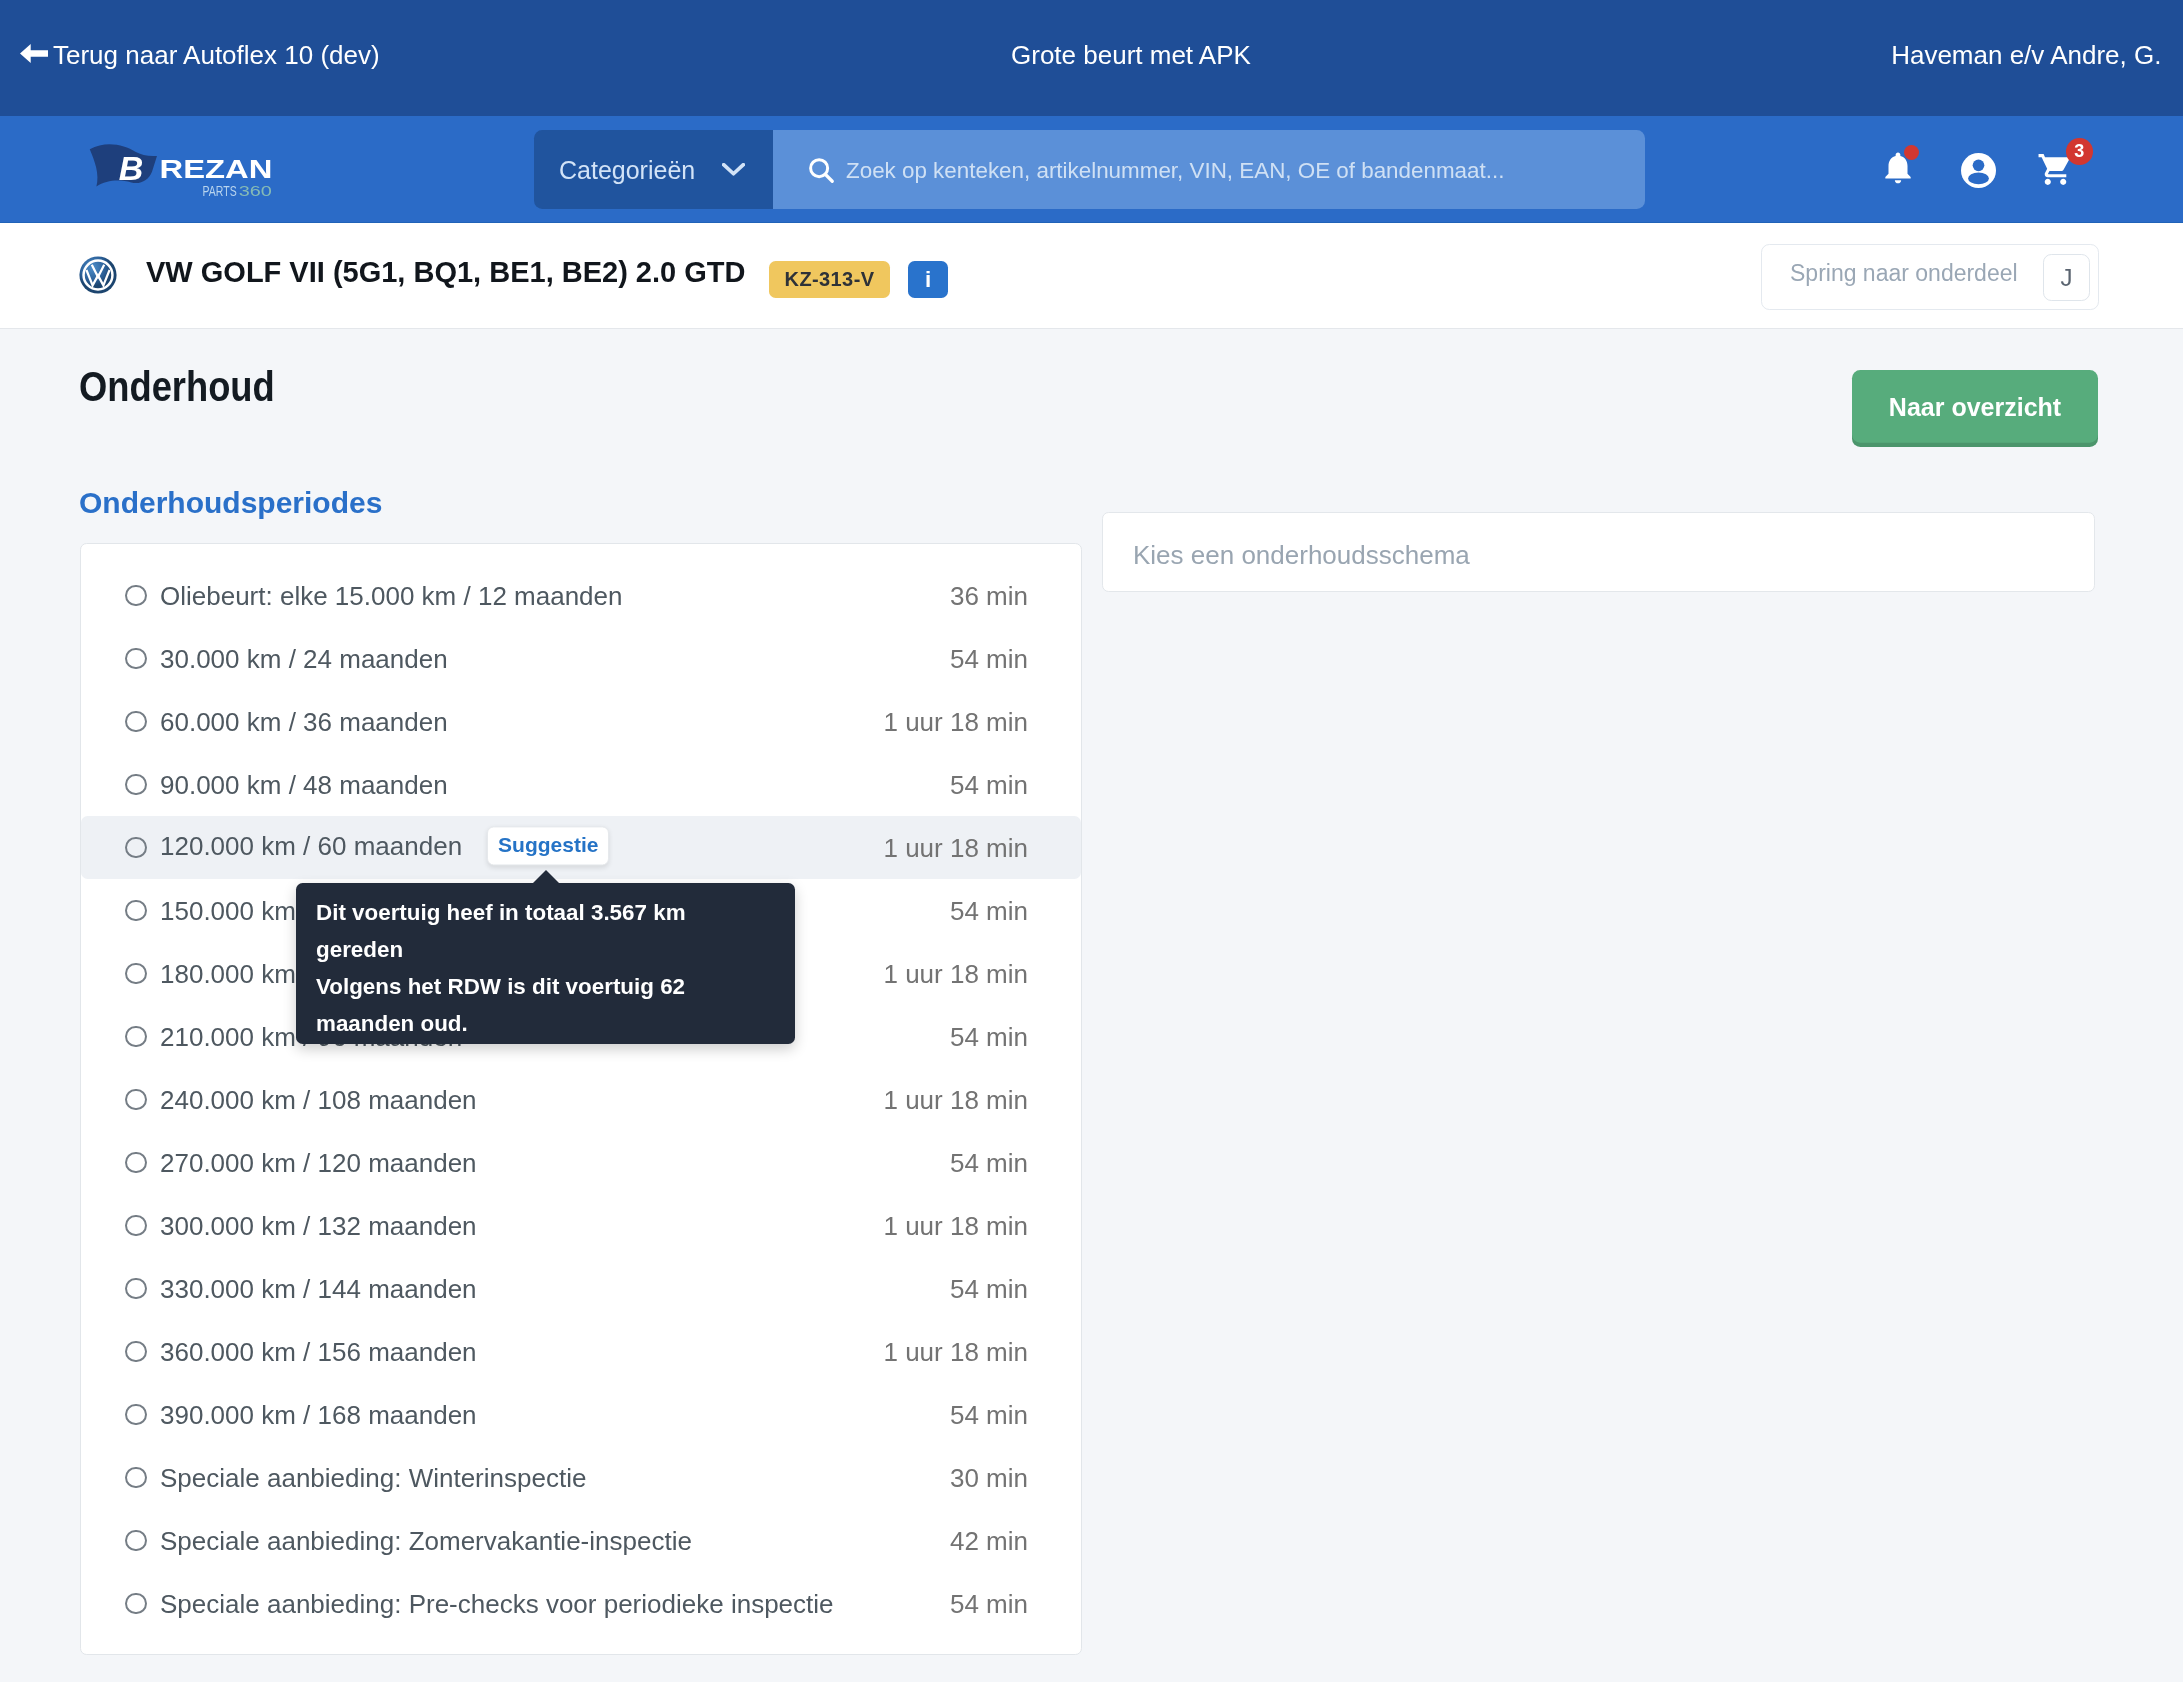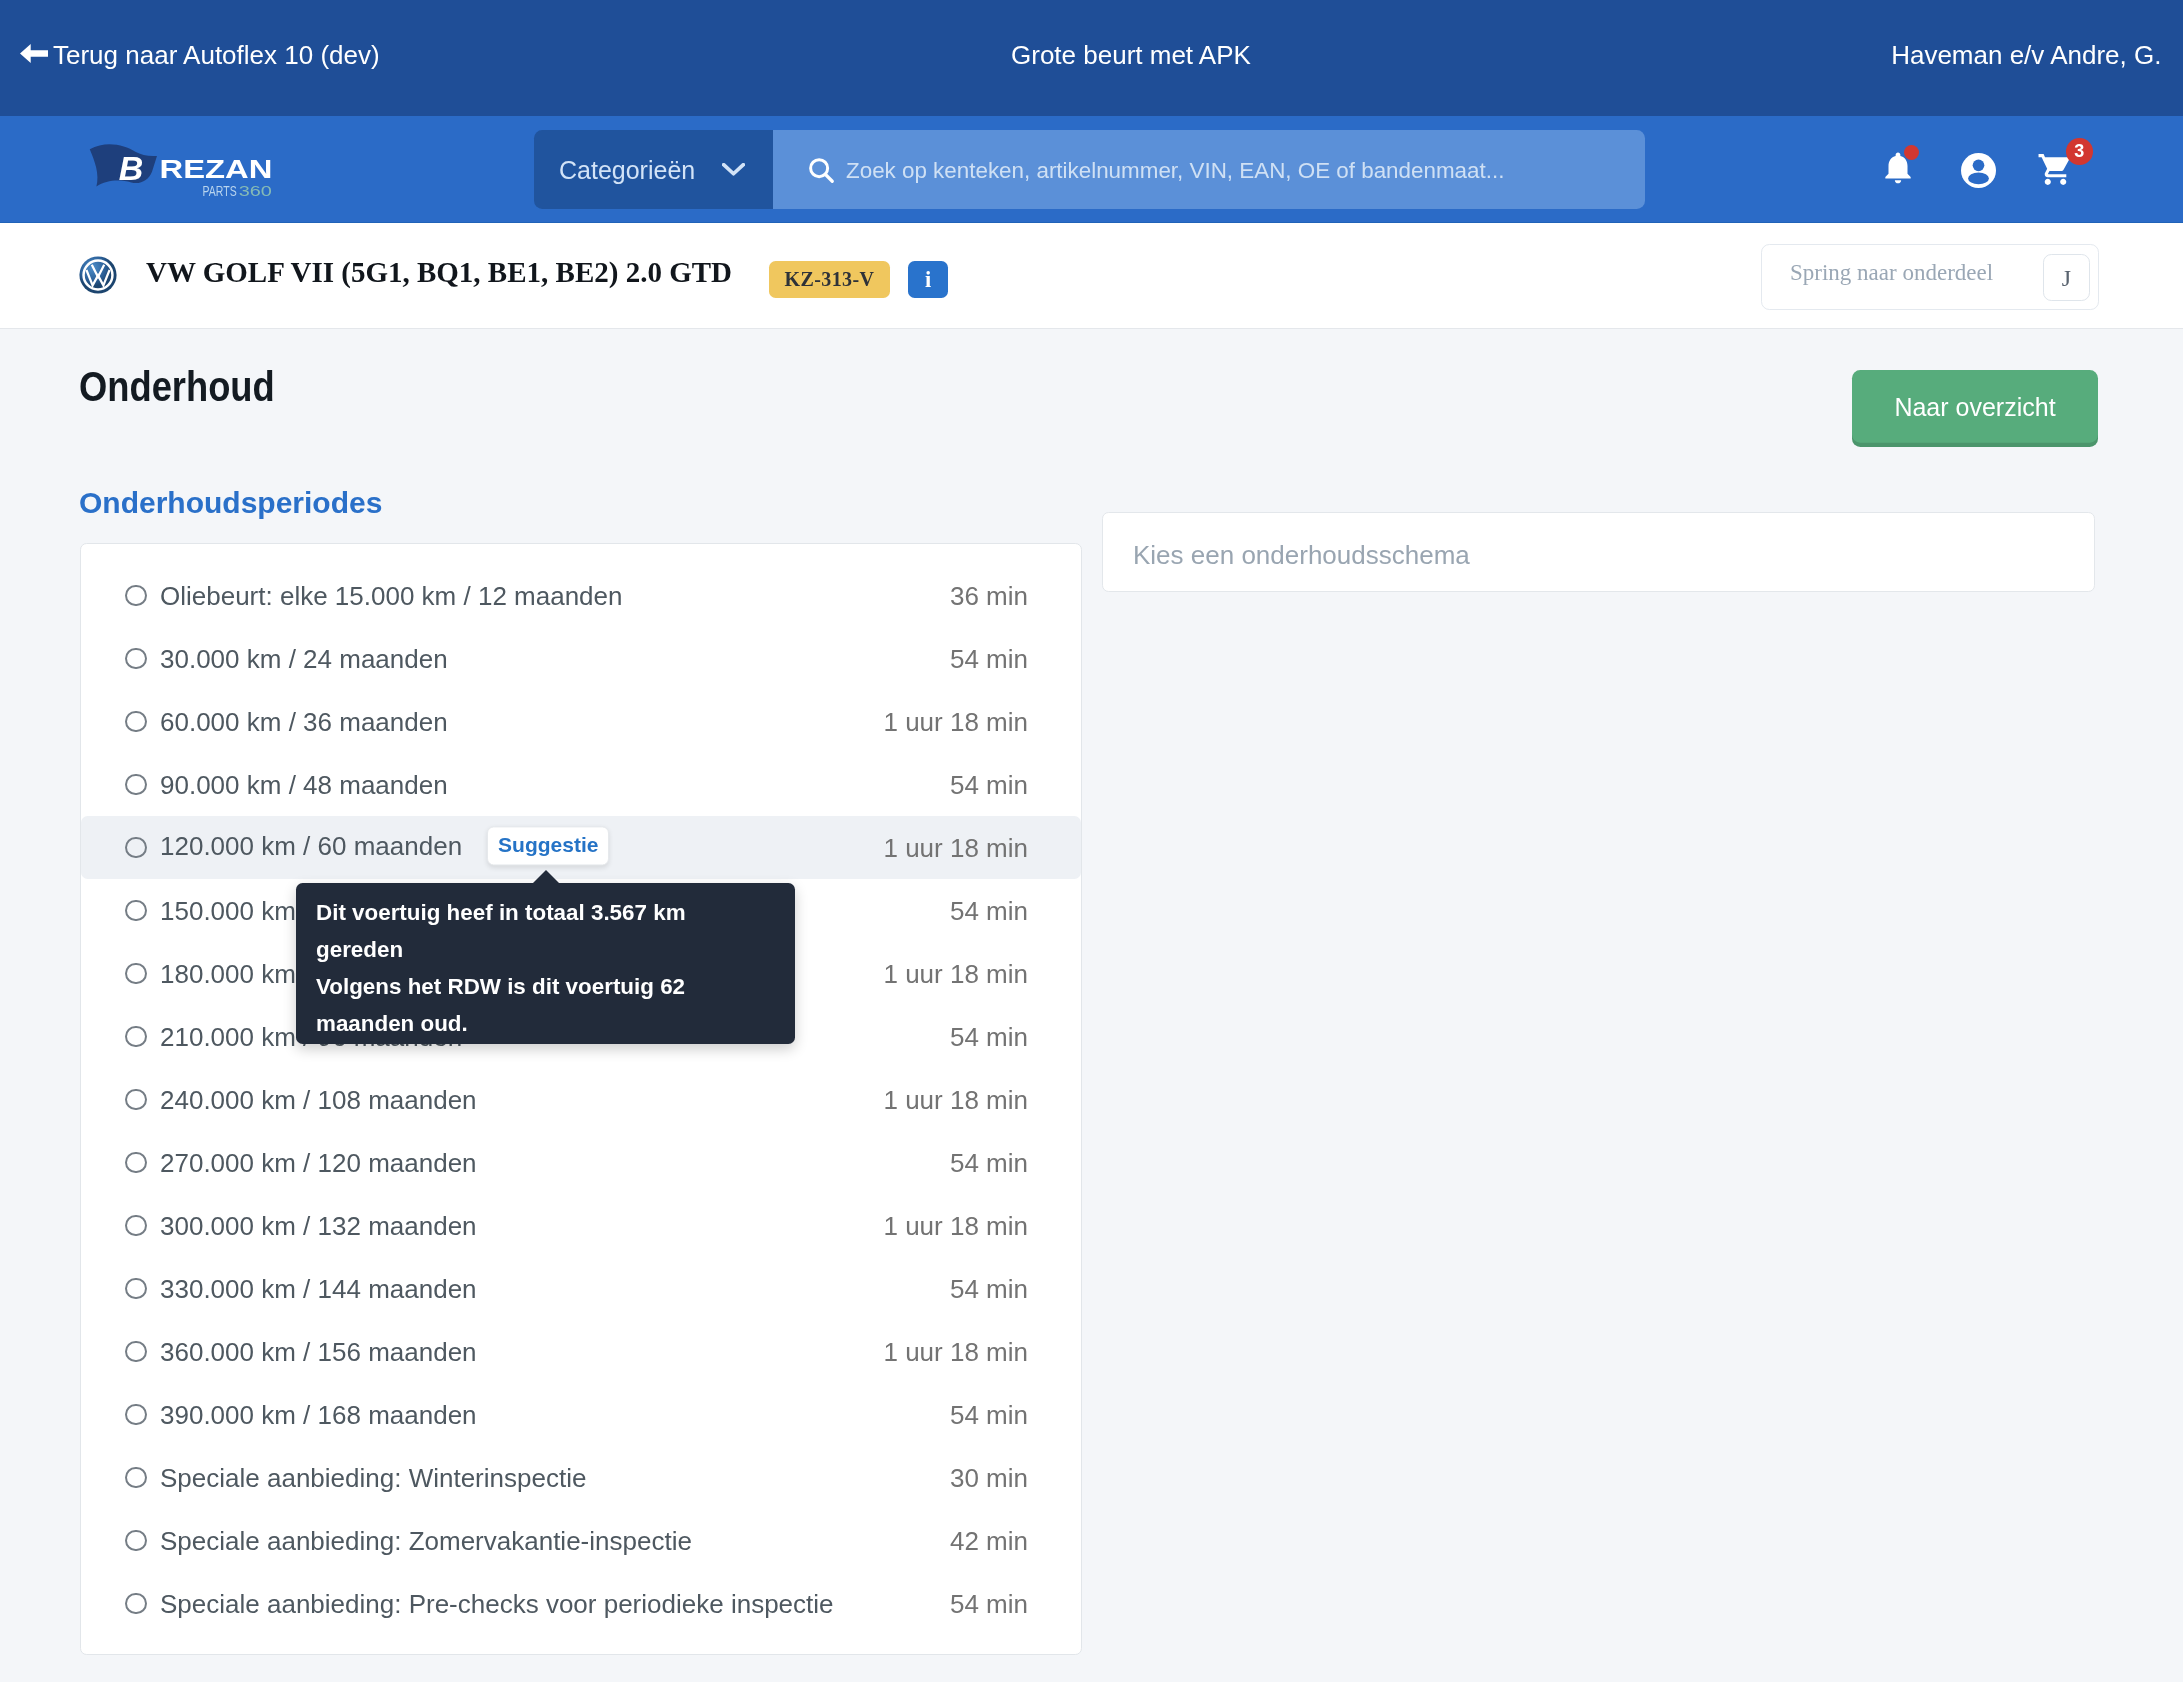--- a/index.html
+++ b/index.html
@@ -24,32 +24,32 @@
   .icon-bell { position:absolute; left:1879px; top:30px; }
   .icon-user { position:absolute; left:1961px; top:37px; }
   .icon-cart { position:absolute; left:2037px; top:35px; }
   .bell-dot { position:absolute; left:1904px; top:29px; width:15px; height:15px; border-radius:50%; background:#D23730; }
   .cart-badge { position:absolute; left:2066px; top:22.4px; width:26.6px; height:26.6px; border-radius:50%; background:#D23730; color:#fff; font-size:18px; font-weight:700; text-align:center; line-height:26.6px; }
 
   
   .logo { position:absolute; left:83px; top:15px; width:216px; height:83px; }
 
   
-  .vbar { position:absolute; left:0; top:223px; width:2183px; height:106px; background:#fff; border-bottom:1.7px solid #E4E7EB;font-family:Liberation Serif, serif; }
+  .vbar { position:absolute; left:0; top:223px; width:2183px; height:106px; background:#fff; border-bottom:1.7px solid #E4E7EB; }
   .vlogo { position:absolute; left:79px; top:33px; }
   .vtitle { position:absolute; left:146px; top:32px; font-size:29px; line-height:35px; font-weight:700; color:#11161C; white-space:nowrap; }
   .kbadge { position:absolute; left:769px; top:38px; width:121px; height:37px; background:#F0C75E; border-radius:6.6px; color:#2E3238; font-size:20px; font-weight:700; text-align:center; line-height:37px; letter-spacing:0.4px; }
   .ibtn { position:absolute; left:908px; top:38px; width:40px; height:37px; background:#2973CC; border-radius:6.6px; color:#fff; font-size:22.4px; font-weight:700; text-align:center; line-height:37px; }
   .springbox { position:absolute; left:1761px; top:21px; width:338px; height:66px; background:#fff; border:1.7px solid #E4E9EF; border-radius:8.3px; }
   .springbox .ph { position:absolute; left:28px; top:15px; font-size:23px; color:#9AA7B5; }
   .jkey { position:absolute; left:281px; top:9px; width:47px; height:47px; border:1.7px solid #DFE5EB; border-radius:8.3px; color:#5A6470; font-size:24px; text-align:center; line-height:46px; }
 
   
   .h1 { position:absolute; left:79px; top:365px; font-size:42px; line-height:43px; font-weight:700; color:#141B22; transform:scaleX(0.865); transform-origin:left center; white-space:nowrap; }
-  .greenbtn { position:absolute; left:1852px; top:370px; width:246px; height:77px; background:#57AC7C; border-radius:8.3px; box-shadow:inset 0 -4.2px 0 rgba(0,0,0,0.13); color:#fff; font-size:25px; font-weight:400; text-align:center; line-height:75px; }
+  .greenbtn { position:absolute; left:1852px; top:370px; width:246px; height:77px; background:#57AC7C; border-radius:8.3px; box-shadow:inset 0 -4.2px 0 rgba(0,0,0,0.13); color:#fff; font-size:25px; font-weight:700; text-align:center; line-height:75px; }
   .h2 { position:absolute; left:79px; top:486px; font-size:30px; font-weight:700; color:#2A70C9; }
 
   .card { position:absolute; left:80px; top:543px; width:1002px; height:1112px; background:#fff; border:0.8px solid #E2E6EA; border-radius:6.6px; }
   .row { position:relative; height:63px; }
   .rows { position:absolute; left:0; top:20px; width:100%; }
   .row .radio { position:absolute; left:44px; top:50%; margin-top:-10.8px; width:21.6px; height:21.6px; border:2.1px solid #757D85; border-radius:50%; }
   .row .lbl { position:absolute; left:79px; top:50%; transform:translateY(-50%); font-size:26px; color:#4E5860; white-space:nowrap; }
   .row .tm { position:absolute; right:53px; top:50%; transform:translateY(-50%); font-size:26px; color:#737373; }
   .row.hl { background:#EEF1F5; border-radius:6.6px; }
   .chip { display:inline-block; margin-left:25px; background:#fff; border:0.8px solid #E6E9EC; border-radius:6.6px; box-shadow:0 1.7px 5px rgba(0,0,0,0.10); color:#2573C6; font-size:21px; font-weight:700; padding:6.6px 10px; vertical-align:middle; position:relative; top:-1.7px; }

